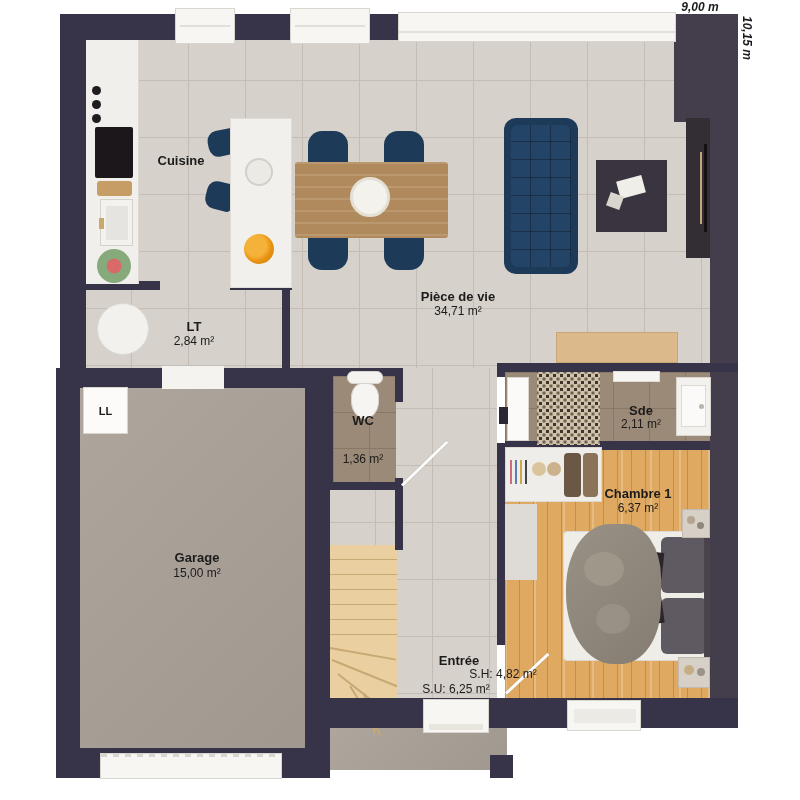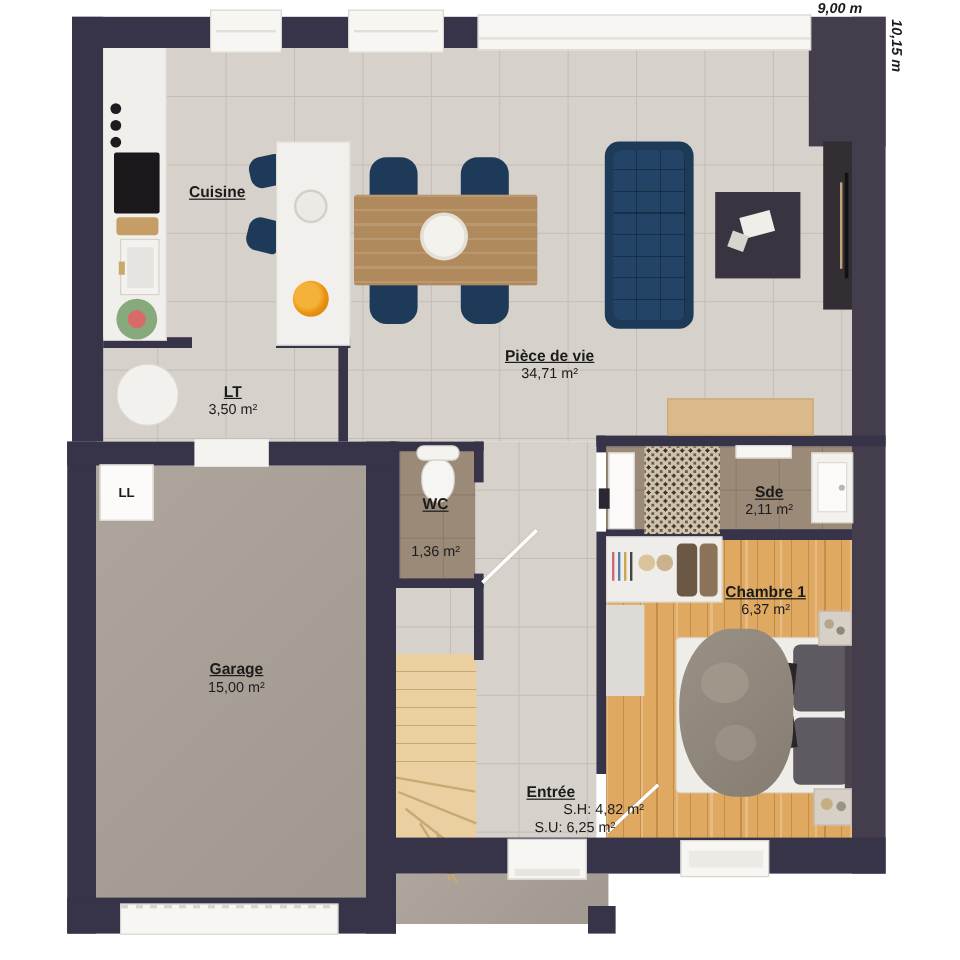--- a/index.html
+++ b/index.html
@@ -13,21 +13,21 @@
                          linear-gradient(90deg,#c3bdb5 1px,transparent 1px);
         background-size:57px 57px;background-position:-12px -17px;}
   .wetfloor{background-color:#9c8a78;
         background-image:linear-gradient(#8a7866 1px,transparent 1px),
                          linear-gradient(90deg,#8a7866 1px,transparent 1px);
         background-size:36px 36px;}
   .concrete{background:#a9a096;background-image:linear-gradient(135deg,rgba(255,255,255,.06),rgba(0,0,0,.05));}
   .wood{background-color:#dfa961;
         background-image:repeating-linear-gradient(90deg,rgba(120,70,20,.28) 0 1px,transparent 1px 14px),
                          repeating-linear-gradient(90deg,rgba(255,255,255,.22) 0 2px,transparent 2px 29px);}
-  .lbl{transform:translate(-50%,-50%);font-weight:bold;font-size:13px;white-space:nowrap;text-align:center;text-decoration:underline;}
+  .lbl{transform:translate(-50%,-50%);font-weight:bold;font-size:13px;white-space:nowrap;text-align:center;}
   .area{transform:translate(-50%,-50%);font-weight:normal;font-size:12px;white-space:nowrap;text-align:center;}
   .dim{font-style:italic;font-weight:bold;font-size:12px;white-space:nowrap;}
   .navy{background:#1e3a59;}
   .swing{height:3px;background:#fdfdfb;box-shadow:0 0 1px rgba(0,0,0,.25);}
   .dot{border-radius:50%;}
 </style>
 </head>
 <body>
 
 <div id="plan">
@@ -179,34 +179,34 @@
     <div class="a dot" style="left:5px;top:7px;width:10px;height:10px;background:#c5ad84;"></div>
     <div class="a dot" style="left:18px;top:10px;width:8px;height:8px;background:#9b9289;"></div>
   </div>
 
   <div class="a lbl" style="left:181px;top:160px;">Cuisine</div>
 
   <div class="a lbl" style="left:458px;top:296px;">Pièce de vie</div>
   <div class="a area" style="left:458px;top:311px;">34,71 m²</div>
 
   <div class="a lbl" style="left:194px;top:326px;">LT</div>
-  <div class="a area" style="left:194px;top:341px;">3,50 m²</div>
+  <div class="a area" style="left:194px;top:341px;">2,84 m²</div>
 
   <div class="a lbl" style="left:363px;top:420px;">WC</div>
   <div class="a area" style="left:363px;top:459px;">1,36 m²</div>
 
   <div class="a lbl" style="left:197px;top:557px;">Garage</div>
   <div class="a area" style="left:197px;top:573px;">15,00 m²</div>
 
   <div class="a lbl" style="left:641px;top:410px;">Sde</div>
   <div class="a area" style="left:641px;top:424px;">2,11 m²</div>
 
   <div class="a lbl" style="left:638px;top:493px;">Chambre 1</div>
   <div class="a area" style="left:638px;top:508px;">6,37 m²</div>
 
   <div class="a lbl" style="left:459px;top:660px;">Entrée</div>
   <div class="a area" style="left:459px;top:674px;margin-left:44px;">S.H: 4,82 m²</div>
-  <div class="a area" style="left:479px;top:689px;">S.U: 6,25 m²</div>
+  <div class="a area" style="left:456px;top:689px;">S.U: 6,25 m²</div>
 
   <div class="a dim" style="left:660px;top:0px;width:80px;text-align:center;">9,00 m</div>
   <div class="a dim" style="left:754px;top:16px;transform:rotate(90deg);transform-origin:0 0;">10,15 m</div>
 
 </div>
 
 </body></html>

